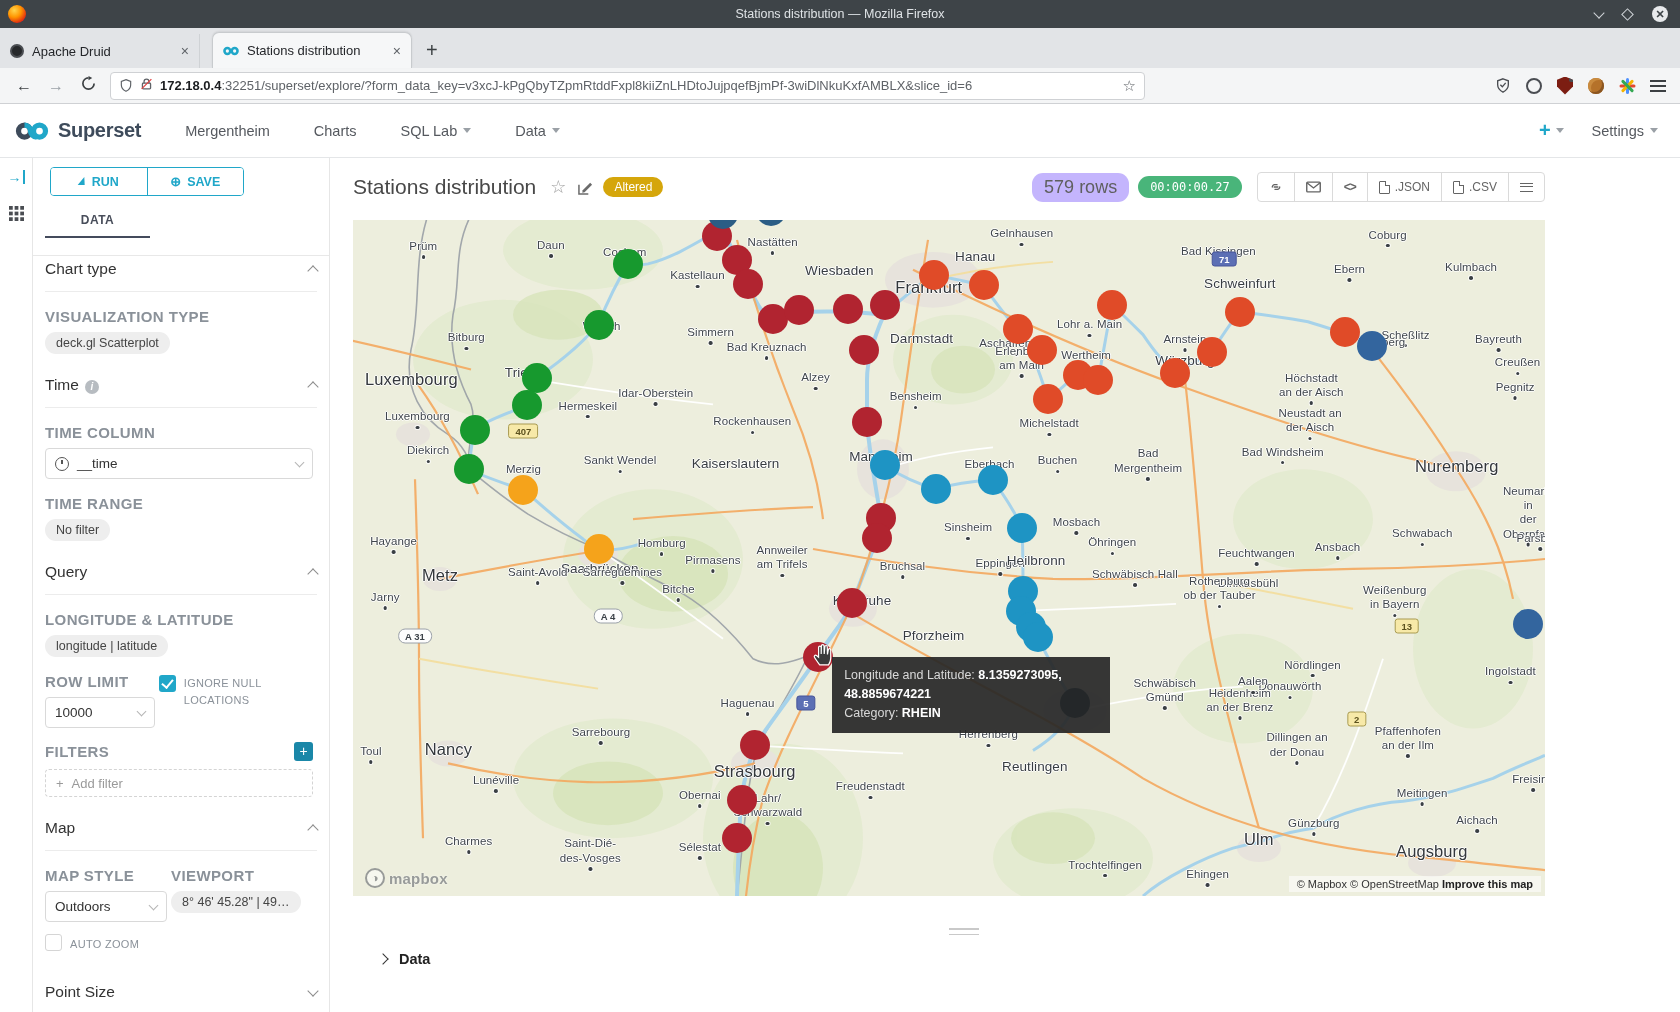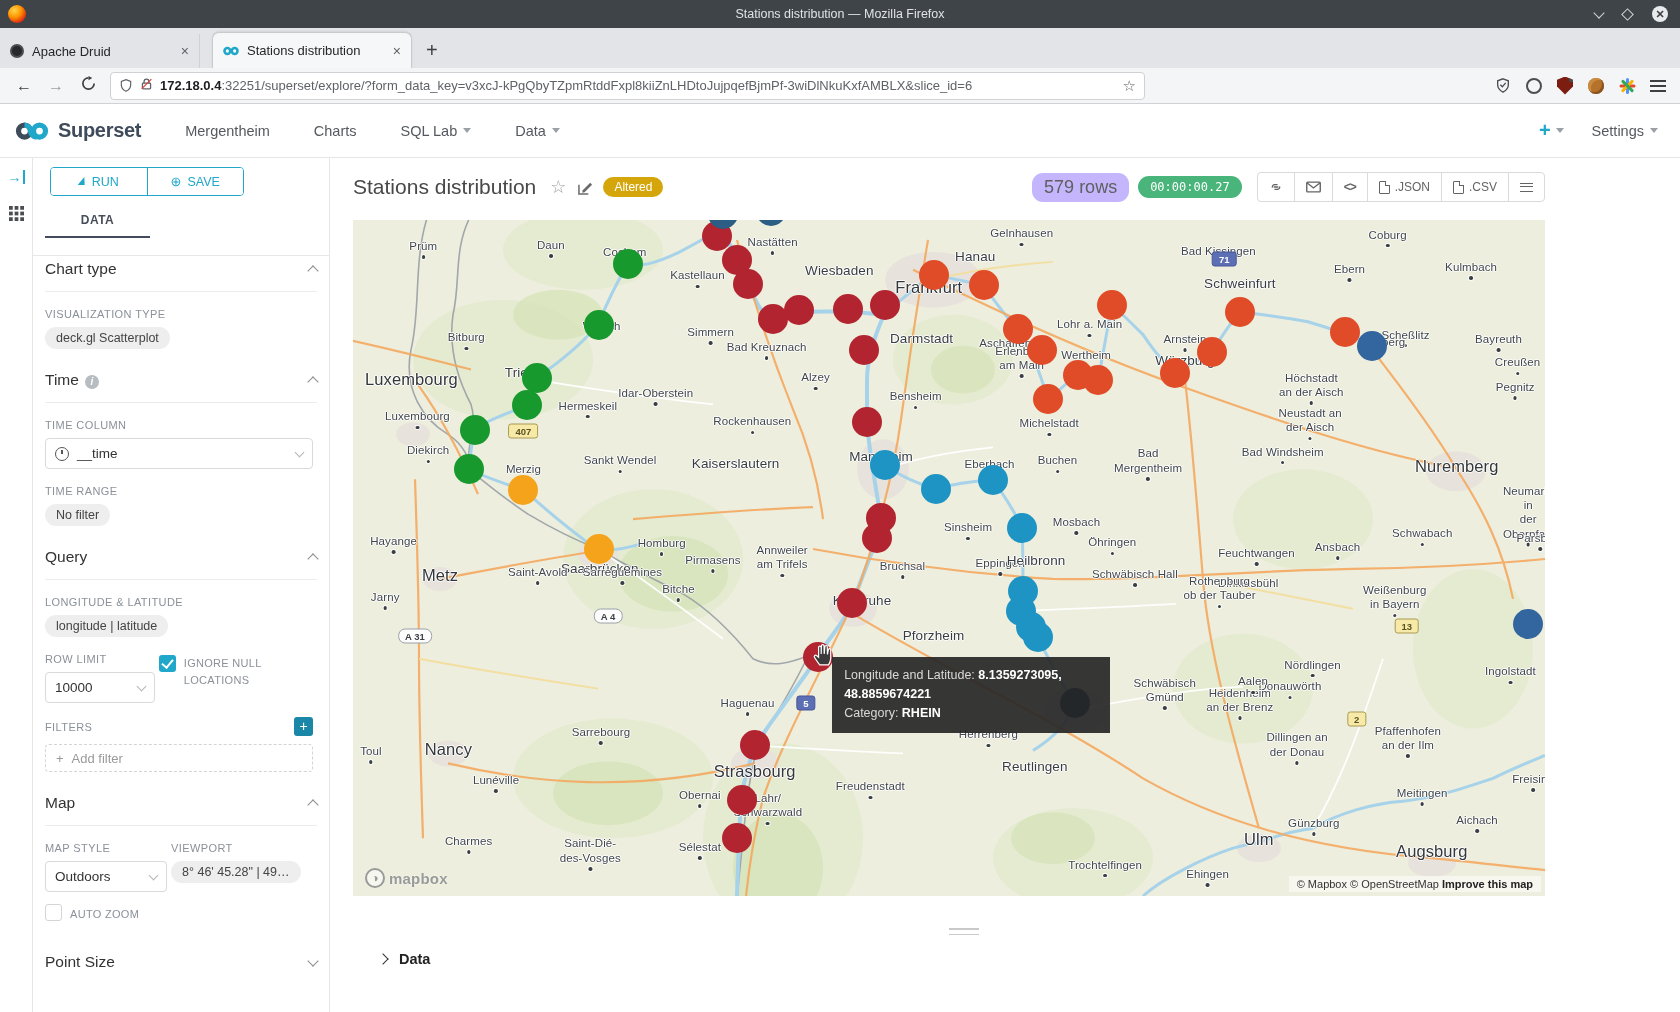--- a/index.html
+++ b/index.html
@@ -50,31 +50,31 @@
 
   
   #content { display:flex; height:854px; }
   #rail { width:33px; border-right:1px solid #e6e6e6; padding-top:12px; display:flex; flex-direction:column; align-items:center; gap:22px;}
   .rail-collapse { color:#20a7c9; font-size:14px; font-weight:bold; border-right:2px solid #20a7c9; padding-right:1px; line-height:14px;}
   #panel { width:297px; border-right:1px solid #e6e6e6; padding:9px 16px 0 12px; position:relative; }
   #chart-area { flex:1; position:relative; }
 
   
   #runsave { display:flex; width:194px; margin-left:5px; border:1px solid #20a7c9; border-radius:4px; overflow:hidden;}
-  #runsave .btn { flex:1; height:27px; display:flex; align-items:center; justify-content:center; gap:6px; color:#20a7c9; font-size:12.5px; font-weight:normal; background:#fff;}
+  #runsave .btn { flex:1; height:27px; display:flex; align-items:center; justify-content:center; gap:6px; color:#20a7c9; font-size:12.5px; font-weight:bold; background:#fff;}
   #runsave .btn + .btn { border-left:1px solid #20a7c9; }
   .bolt { width:0; height:0; border-left:4px solid transparent; border-right:3px solid transparent; border-bottom:8px solid #20a7c9; transform:skewX(-18deg); position:relative; top:-1px;}
   .oplus { font-size:13px; }
   #data-tab { margin-top:17px; font-size:12px; font-weight:bold; letter-spacing:.5px; color:#484d5a; width:105px; text-align:center; padding-bottom:9px; border-bottom:2px solid #444b5c; position:relative; z-index:1;}
   .hdiv { position:absolute; left:0; right:0; height:1px; background:#e8e8e8; }
   .sect { margin-top:22px; }
   .sect-head { display:flex; align-items:center; justify-content:space-between; font-size:15.5px; color:#333; padding-bottom:13px; border-bottom:1px solid #ececec; margin-right:-4px;}
   .chev-up { width:8px; height:8px; border-right:1.6px solid #8c8c8c; border-bottom:1.6px solid #8c8c8c; transform:rotate(-135deg); margin-top:4px;}
   .chev-dn { width:8px; height:8px; border-right:1.6px solid #8c8c8c; border-bottom:1.6px solid #8c8c8c; transform:rotate(45deg); margin-top:-2px;}
-  .ctl-label { font-size:11px; color:#8a9199; letter-spacing:.4px; margin-top:16px; }
+  .ctl-label { font-size:15px; color:#8a9199; letter-spacing:.4px; margin-top:16px;font-weight:bold; }
   .pill { display:inline-block; background:#eeeeee; border-radius:12px; padding:4px 11px; font-size:12.5px; color:#444; margin-top:7px;}
   .select { height:31px; border:1px solid #d9d9d9; border-radius:4px; background:#fff; display:flex; align-items:center; padding:0 9px; gap:8px; font-size:13.5px; color:#333; margin-top:7px;}
   .select .sp { flex:1; }
   .chev-sel { width:7px; height:7px; border-right:1.4px solid #b5b5b5; border-bottom:1.4px solid #b5b5b5; transform:rotate(45deg); margin-top:-3px;}
   .clock { width:14px; height:14px; border:1.5px solid #555; border-radius:50%; position:relative;}
   .clock:after { content:""; position:absolute; left:5px; top:2px; width:1.5px; height:4px; background:#555;}
   .info-i { width:14px; height:14px; background:#b7bcc1; color:#fff; border-radius:50%; font-size:10px; line-height:14px; text-align:center; font-style:italic; font-weight:bold; display:inline-block; margin-left:6px;}
   .row2 { display:flex; gap:4px; }
   .checkline { display:flex; gap:8px; font-size:11px; color:#8a9199; letter-spacing:.3px; line-height:1.55;}
   .cbox { width:17px; height:17px; border-radius:3px; flex:none; }

